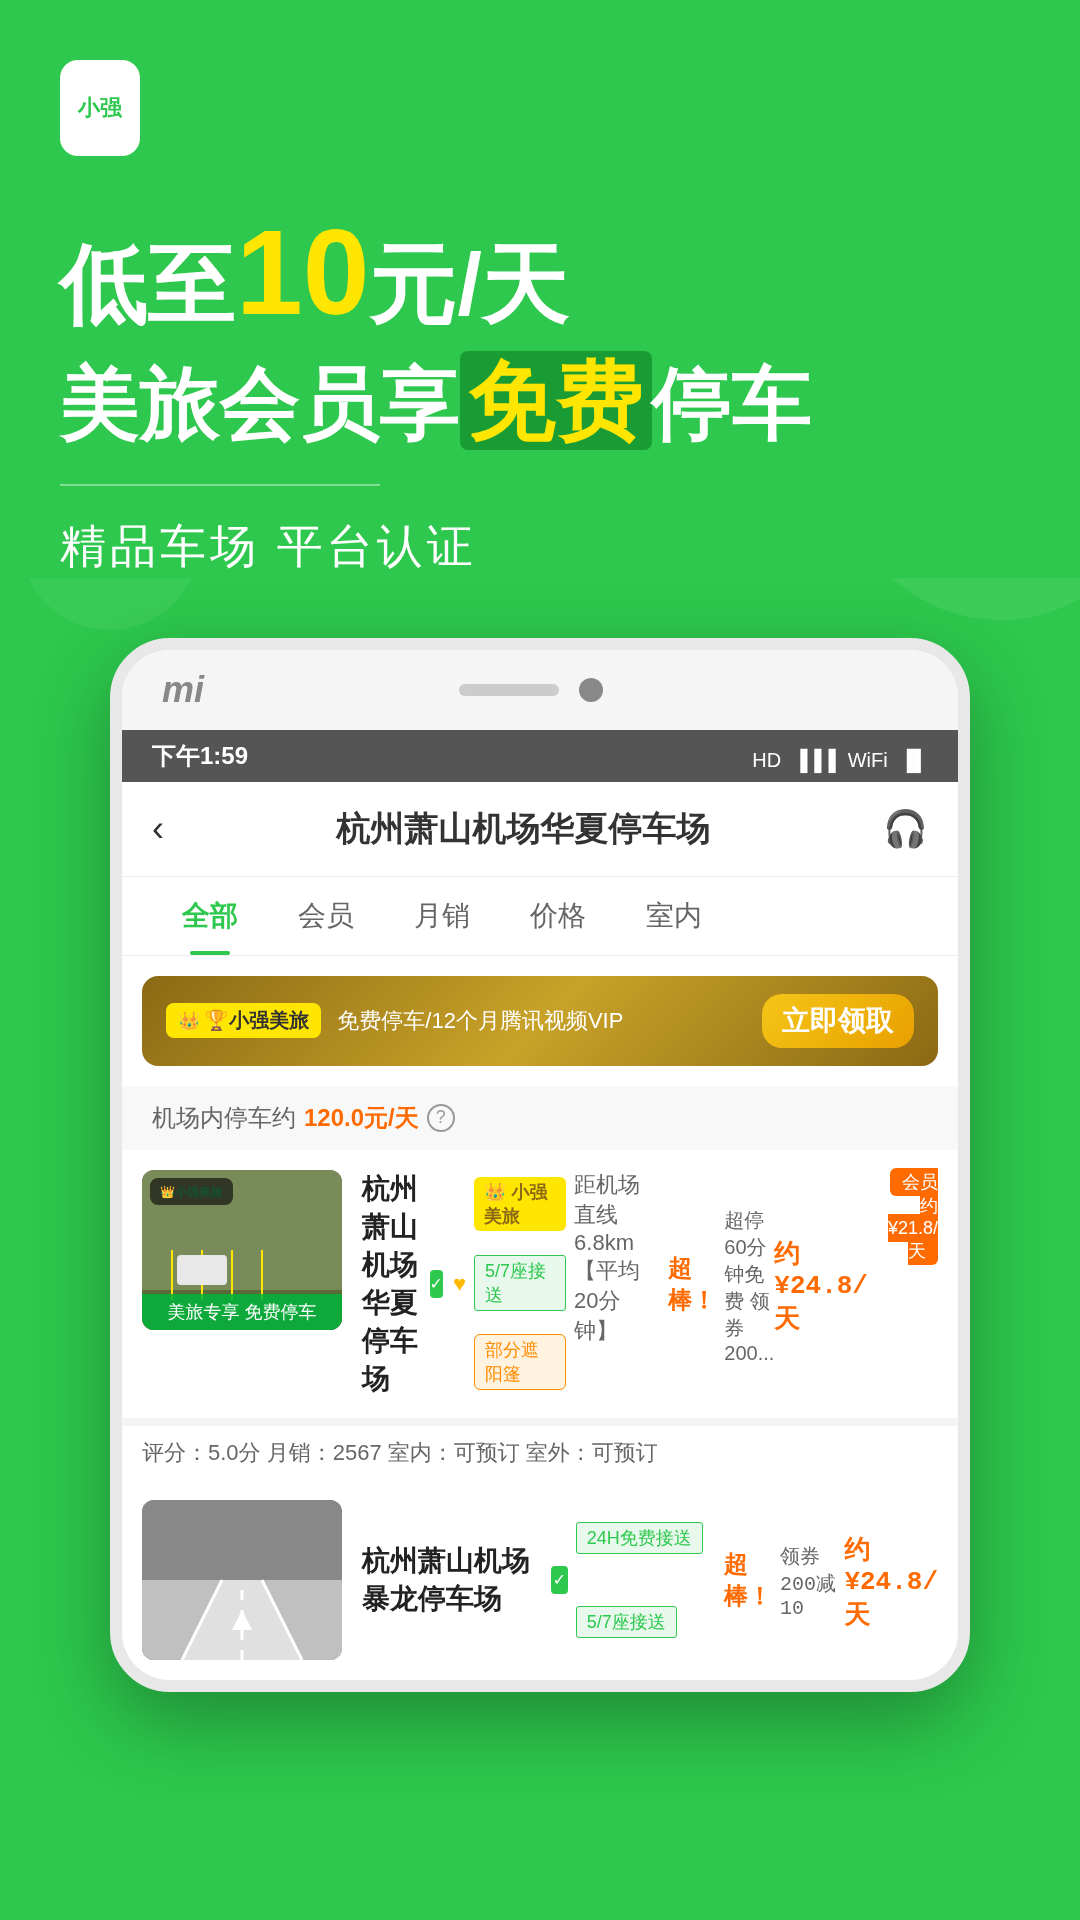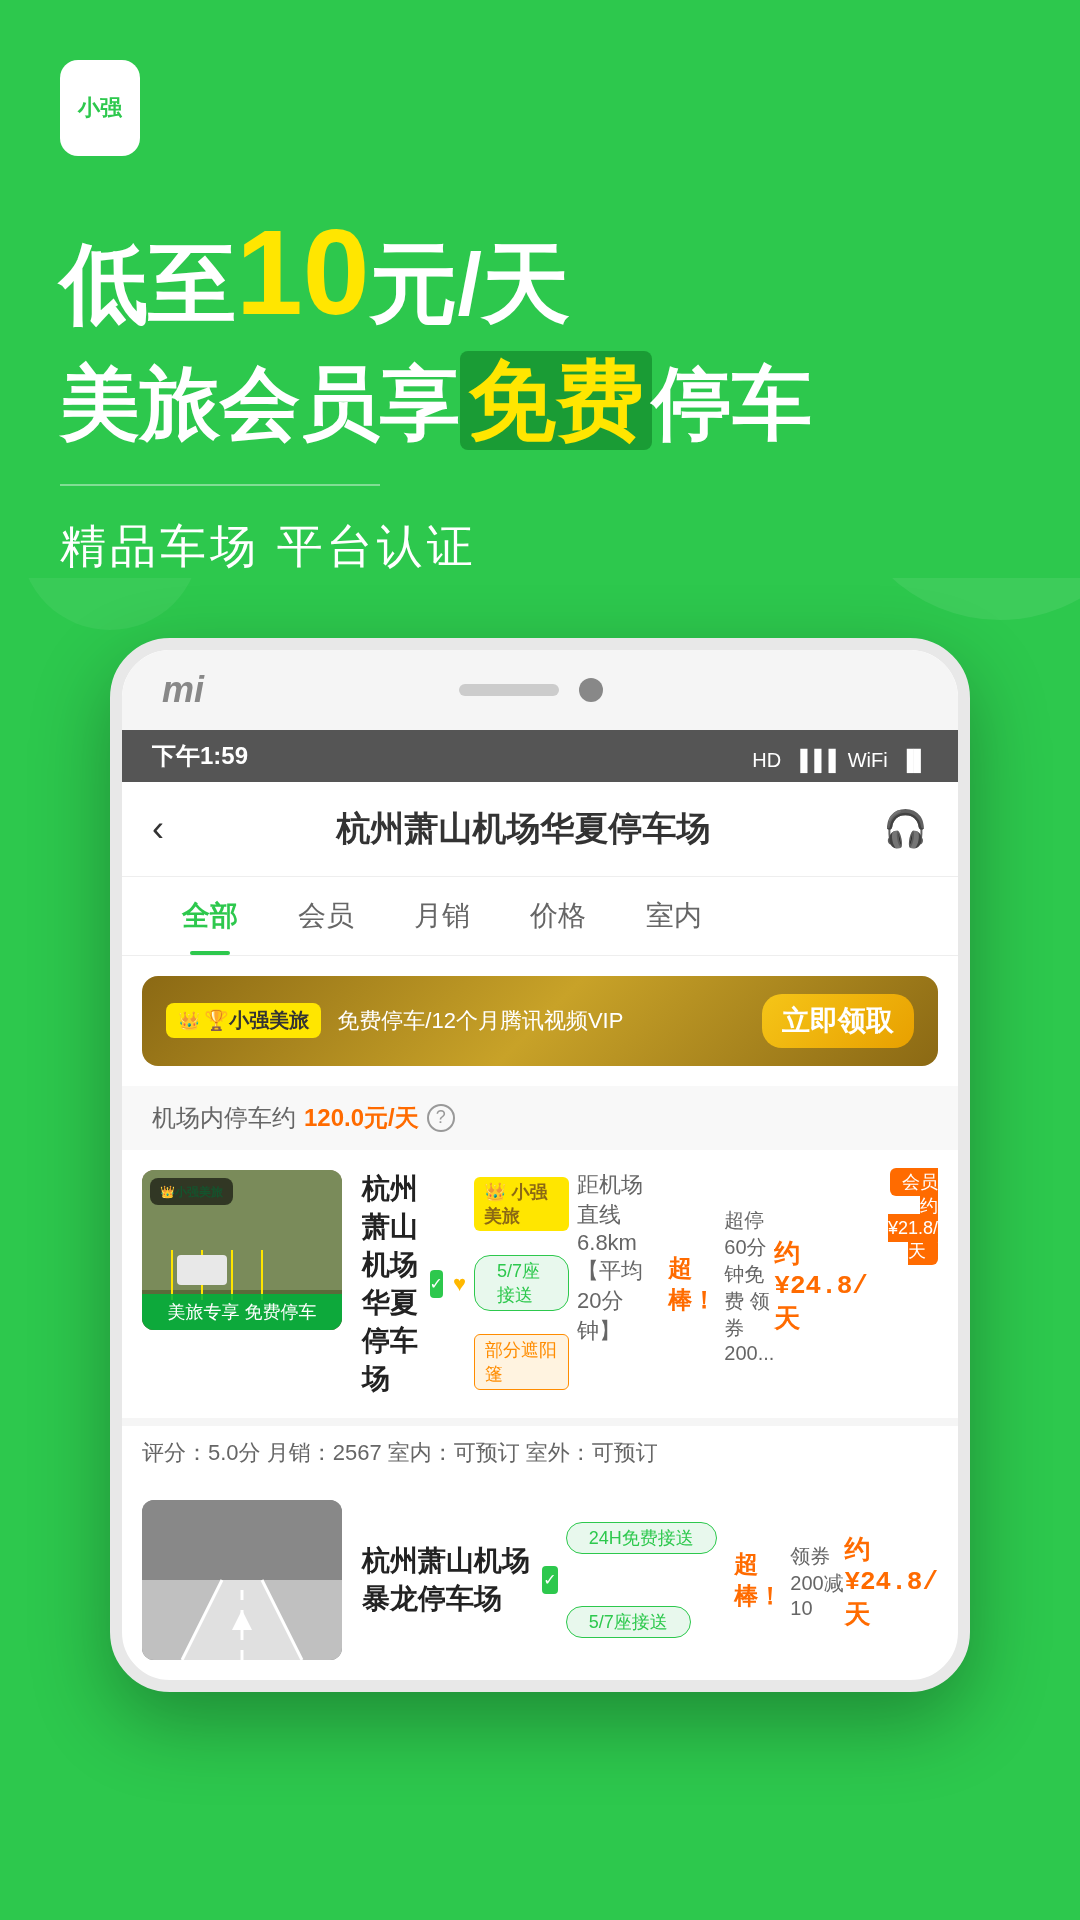--- a/index.html
+++ b/index.html
@@ -364,22 +364,22 @@
       font-weight: bold;
       display: flex;
       align-items: center;
       gap: 4px;
     }
     .tag-green {
       background: #E8F8ED;
       color: #2DC84D;
       border: 1px solid #2DC84D;
       font-size: 18px;
-      padding: 3px 22px;
-      border-radius: 16px;
+      padding: 3px 10px;
+      border-radius: 3px;
     }
     .tag-orange {
       background: #FFF3E0;
       color: #FF8C00;
       border: 1px solid #FF8C00;
       font-size: 18px;
       padding: 3px 10px;
       border-radius: 6px;
     }
 
@@ -593,21 +593,21 @@
           <span class="tag-green">24H免费接送</span>
           <span class="tag-green">5/7座接送</span>
         </div>
 
 
         <div class="rating-row">
           <span class="rating-excellent">超棒！</span>
         </div>
 
         <div style="display:flex;align-items:center;justify-content:space-between;margin-top:4px;">
-          <span style="font-size:20px;color:#666;">领券200减10</span>
+          <span style="font-size:20px;color:#666;font-family:Liberation Mono, monospace;">领券200减10</span>
           <span class="price-main">约¥24.8/天</span>
         </div>
       </div>
     </div>
 
 
   </div>
 </div>
 
 </body></html>

